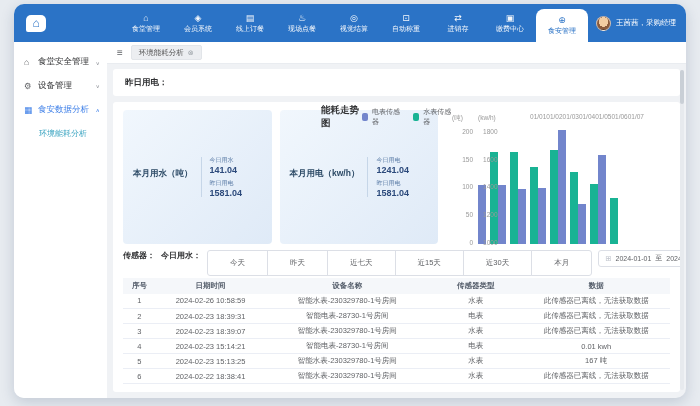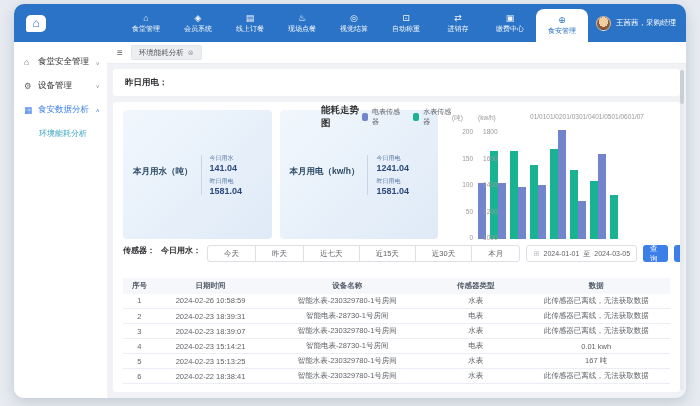--- a/index.html
+++ b/index.html
@@ -99,34 +99,34 @@
   .bar { width:8px; }
   .xlabels { display:flex; justify-content:space-around; font-size:6.5px; color:#999;
              margin:3px 26px 0; }
 
   .queryrow { display:flex; align-items:flex-start; gap:6px; margin-top:6px; height:22px; }
   .qlabel { font-size:8px; font-weight:bold; color:#303133; white-space:nowrap; }
   .sensor-select { width:108px; height:17px; border:1px solid #dcdfe6; border-radius:3px;
                    display:flex; align-items:center; padding:0 5px; background:#fff; cursor:pointer; }
   .placeholder { font-size:7.5px; color:#c0c4cc; white-space:nowrap; }
   .quickgroup { display:flex; }
-  .qbtn { height:17px; padding:0 16px; border:1px solid #dcdfe6; background:#fff; font-size:7.5px;
+  .qbtn { height:26px; padding:0 22px; border:1px solid #dcdfe6; background:#fff; font-size:7.5px;
           color:#606266; display:flex; align-items:center; margin-left:-1px; cursor:pointer; white-space:nowrap; }
   .qbtn:first-child { border-radius:3px 0 0 3px; margin-left:0; }
   .qbtn:last-child { border-radius:0 3px 3px 0; }
   .datebox { height:17px; border:1px solid #dcdfe6; border-radius:3px; display:flex; align-items:center;
              gap:4px; padding:0 6px; font-size:7px; color:#606266; background:#fff; white-space:nowrap; cursor:pointer; }
   .cal-ic { color:#c0c4cc; font-size:7.5px; }
   .btn { height:17px; border:none; border-radius:3px; color:#fff; font-size:7.5px; display:flex;
          align-items:center; gap:3px; padding:0 8px; cursor:pointer; font-family:inherit; }
   .btn.search { background:#3d7fe8; letter-spacing:2px;padding-left:7px; }
   .btn.refresh { background:#3d7fe8; padding:0 6px; font-size:8.5px; }
   .btn.export { background:#e6a23c; margin-left:auto; }
 
-  table { width:100%; border-collapse:collapse; table-layout:fixed; margin-top:12px; }
+  table { width:100%; border-collapse:collapse; table-layout:fixed; margin-top:6px; }
   thead th { background:#f5f7fa; font-size:7.5px; color:#555e6b; font-weight:bold; height:16px; text-align:center; }
   tbody td { font-size:7.5px; color:#606266; height:15px; text-align:center; border-bottom:1px solid #ebeef5;
              white-space:nowrap; overflow:hidden; text-overflow:ellipsis; }
 
   .vscroll { position:absolute; right:2px; top:28px; bottom:8px; width:4px; background:#e7eaee; border-radius:2px; }
   .vthumb { position:absolute; top:0; width:4px; height:34px; background:#c9cfd6; border-radius:2px; }
 </style>
 </head>
 <body>
 

